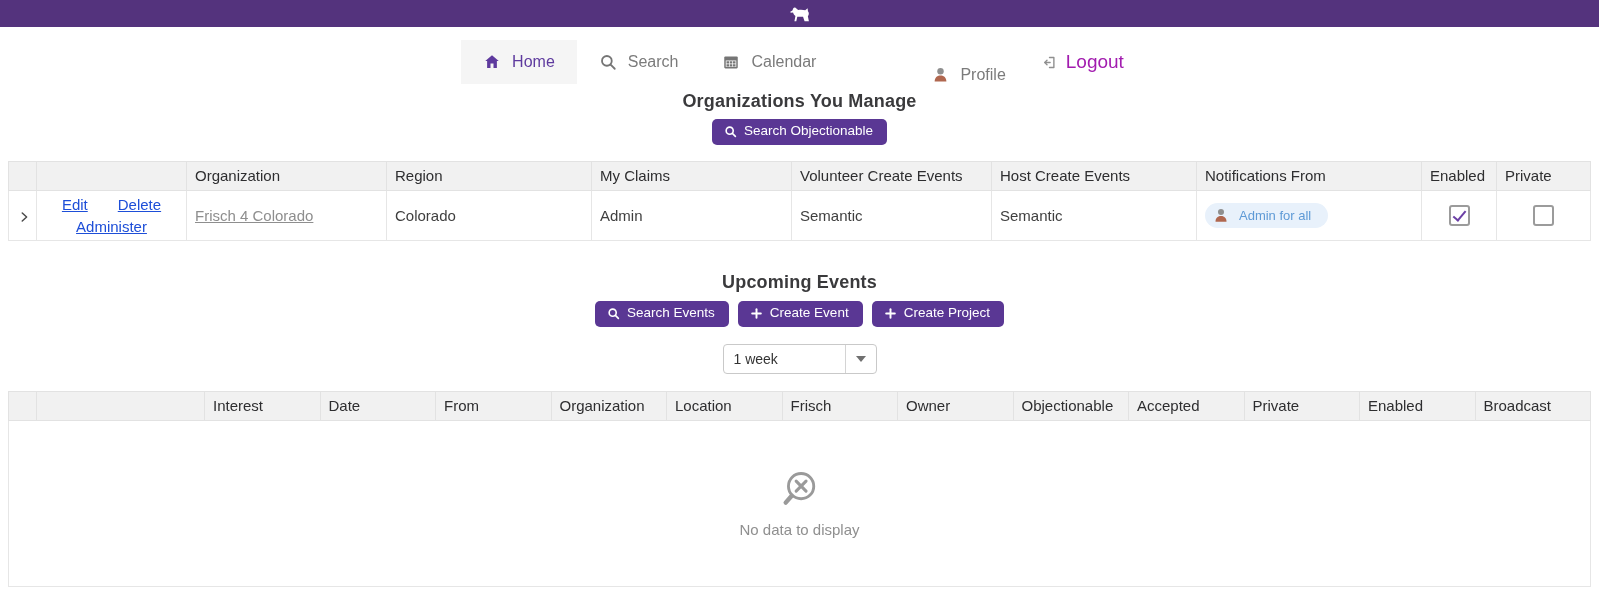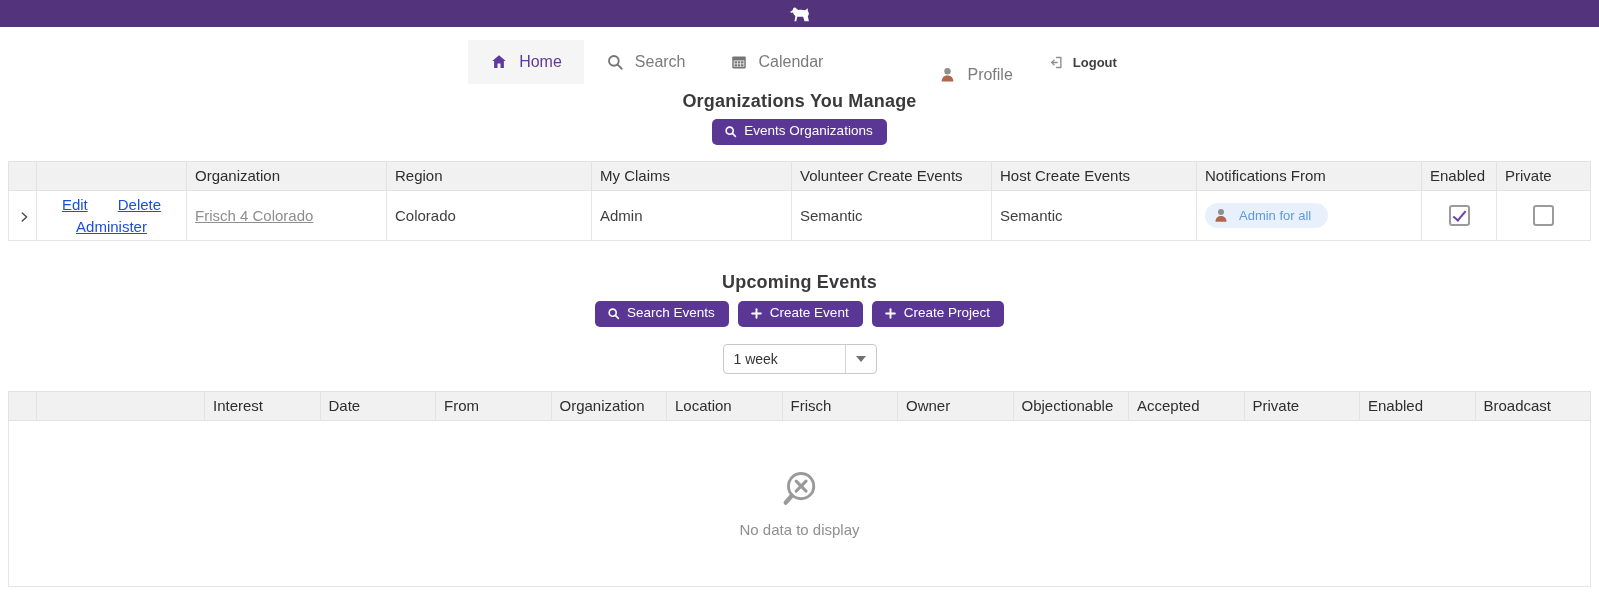--- a/index.html
+++ b/index.html
@@ -23,21 +23,21 @@
   }
   .nav-item {
     display:flex; align-items:center; gap:11px;
     height:44px; padding:0 22px;
     font-size:16px; color:#7b7b7b; cursor:pointer; white-space:nowrap;
   }
   .nav-item.active { background:#f5f5f5; color:#5e3a9e; }
   .nav-item.active svg { color:#5e3a9e; }
   .nav-item svg { color:#757575; }
   .nav-profile { margin-left:72px;align-items:flex-end; }
-  .nav-logout { font-size:13px; color:#404040; gap:9px; padding:0 14px;font-weight:bold; }
+  .nav-logout { font-size:19px; color:#a21caf; gap:9px; padding:0 14px; }
 
   
   .section-title {
     text-align:center; font-size:18px; font-weight:600; color:#3a3a3c;
     letter-spacing:0.2px;
   }
   .title-orgs { margin-top:7px; }
   .title-events { margin-top:31px; }
   .center-row { display:flex; justify-content:center; align-items:center; }
   .btn-row-orgs { margin-top:7px; }
@@ -181,21 +181,21 @@
 </div>
 
 <div class="section-title title-orgs">Organizations You Manage</div>
 
 <div class="center-row btn-row-orgs">
   <button class="btn">
     <svg width="13" height="13" viewBox="0 0 24 24" fill="none" stroke="#ffffff" stroke-width="3">
       <circle cx="10.5" cy="10.5" r="6.5"></circle>
       <line x1="15.5" y1="15.5" x2="21" y2="21" stroke-linecap="round"></line>
     </svg>
-    <span>Events Organizations</span>
+    <span>Search Objectionable</span>
   </button>
 </div>
 
 <table class="grid">
   <colgroup>
     <col style="width:28px">
       <col style="width:150px">
       <col style="width:200px">
       <col style="width:205px">
       <col style="width:200px">

